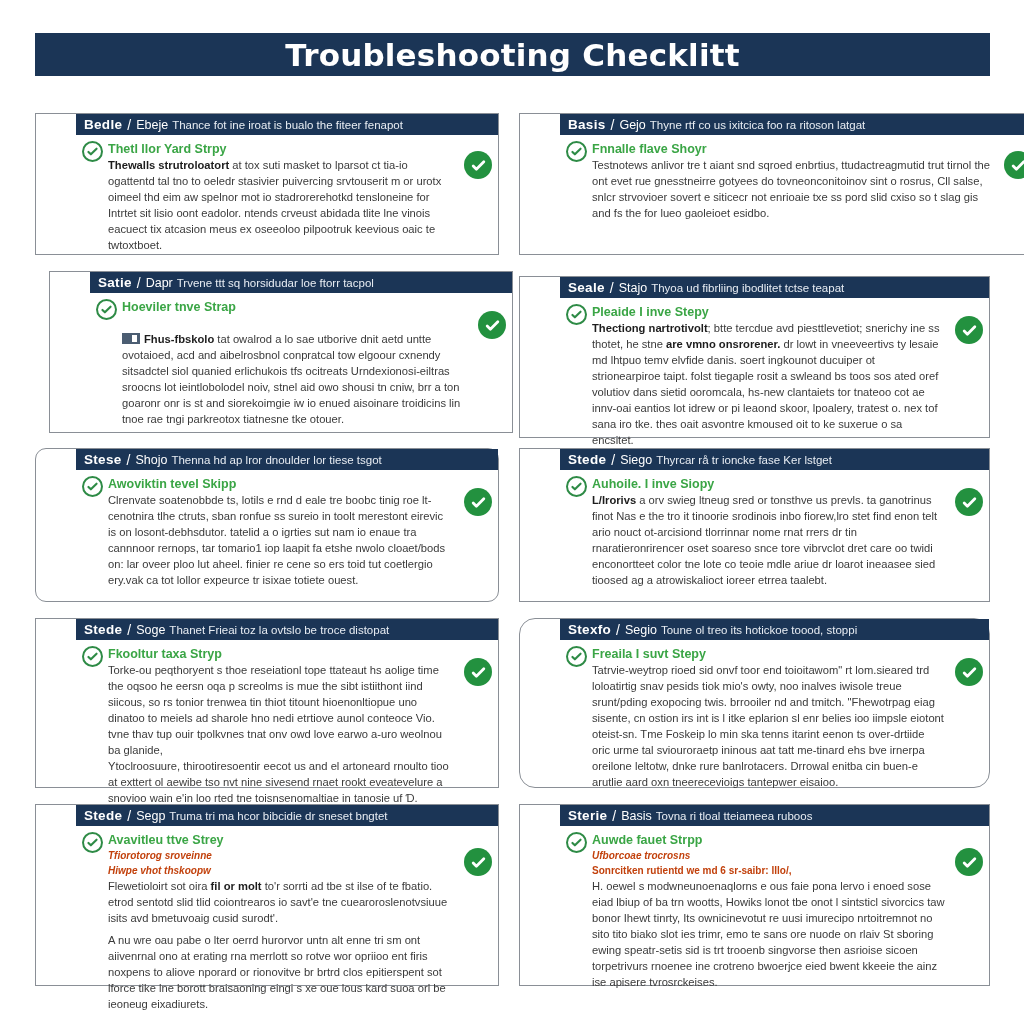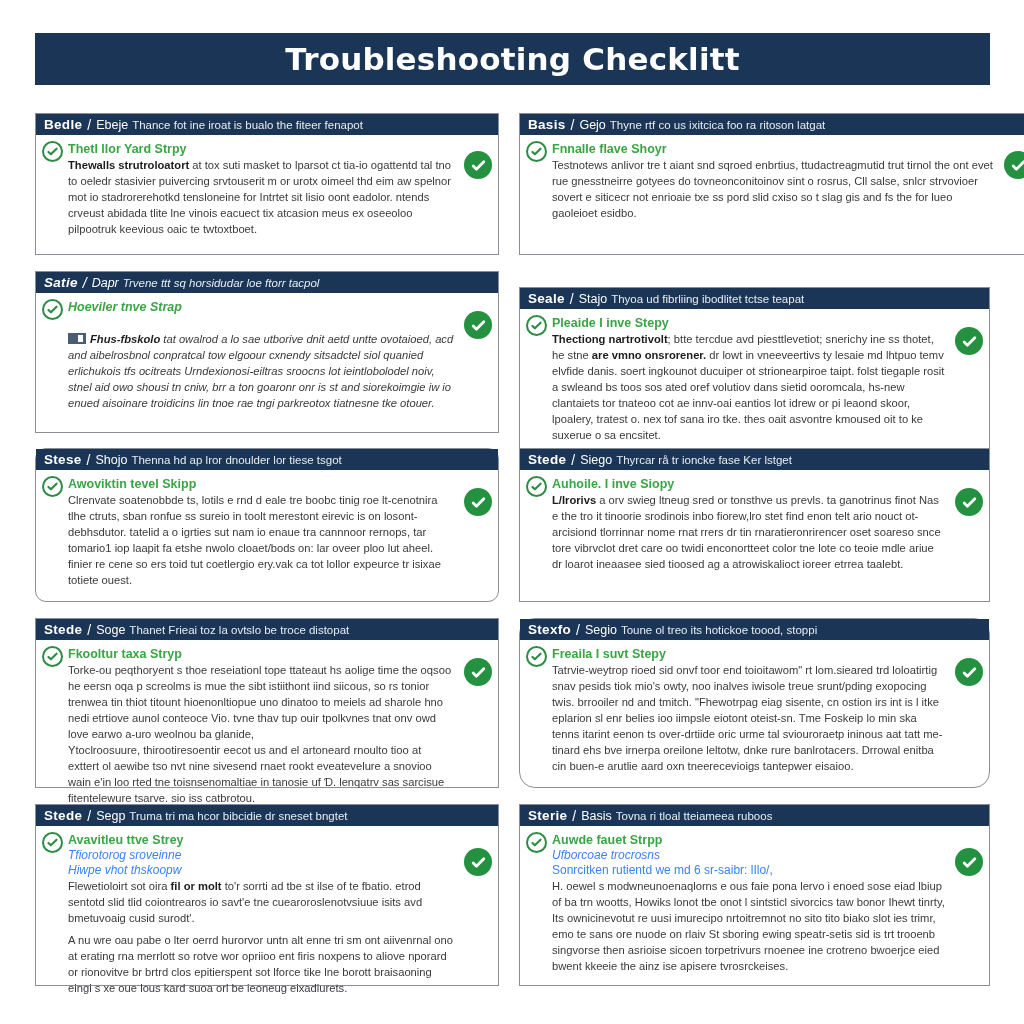--- a/index.html
+++ b/index.html
@@ -1,29 +1,29 @@
 <!DOCTYPE html>
 <html><head>
 <meta charset="utf-8">
 <style>
   * { box-sizing: border-box; margin: 0; padding: 0; }
   html, body { width: 1024px; height: 1024px; background: #ffffff; overflow: hidden; }
   body { font-family: "Liberation Sans", "DejaVu Sans", sans-serif; color: #333; position: relative; }
 
   .title-bar {
-    position: absolute; left: 35px; top: 33px; width: 955px; height: 52px;
+    position: absolute; left: 35px; top: 33px; width: 955px; height: 43px;
     background: #1b3556; display: flex; align-items: center; justify-content: center;
   }
   .title-bar h1 {
     color: #ffffff; font-size: 31px; font-weight: bold; letter-spacing: 0.2px;
     font-family: "DejaVu Sans", "Liberation Sans", sans-serif;
   }
 
   .card {
-    position: absolute; border: 1px solid #8a8f96; background: #fff;
+    position: absolute; border: 1px solid #8a8f96; background: #fff; padding-left: 40px;
   }
   .card-header {
     height: 21px; background: #1b3556; color: #fff; display: flex; align-items: center;
     padding-left: 8px; white-space: nowrap; overflow: hidden;
   }
   .card-header .stage { font-weight: bold; font-size: 13.5px; letter-spacing: 0.3px; }
   .card-header .sep { font-size: 14px; margin: 0 5px; }
   .card-header .step { font-size: 12.5px; margin-right: 4px; }
   .card-header .desc { font-size: 11.5px; color: #e8edf3; }
 
@@ -33,21 +33,21 @@
     border: 2px solid #2e8b46; display: flex; align-items: center; justify-content: center;
   }
   .check-outline svg { width: 13px; height: 13px; }
   .check-filled {
     position: absolute; right: 6px; width: 28px; height: 28px; border-radius: 50%;
     background: #23913f; display: flex; align-items: center; justify-content: center;
   }
   .check-filled svg { width: 17px; height: 17px; }
 
   .step-title { color: #3aa545; font-weight: bold; font-size: 12.5px; line-height: 15px; }
-  .sub-title { color: #3b82f6; font-weight: normal; font-style: italic; font-size: 12px; line-height: 15px; }
+  .sub-title { color: #c2410c; font-weight: bold; font-style: italic; font-size: 10px; line-height: 15px; }
   .para { font-size: 11.2px; line-height: 16px; color: #3a3a3a; padding-right: 44px; }
   .para + .para { margin-top: 6px; }
   .para b { color: #1d1d1d; }
   .note-icon {
     display: inline-block; width: 18px; height: 11px; background: #4b5d72; margin-right: 4px;
     vertical-align: -1px; position: relative;
   }
   .note-icon::after {
     content: ""; position: absolute; right: 3px; top: 2px; width: 5px; height: 7px; background: #fff;
   }
@@ -98,21 +98,21 @@
     <span class="check-filled" style="top:16px;">
         <svg viewBox="0 0 16 16">
           <path d="M3 8.5l3 3 7-7" stroke="#fff" stroke-width="2.6" fill="none" stroke-linecap="round" stroke-linejoin="round"></path>
         </svg>
       </span>
     <div class="step-title">Fnnalle flave Shoyr</div>
     <p class="para"><span>Testnotews anlivor tre t aiant snd sqroed enbrtius, ttudactreagmutid trut tirnol the ont evet rue gnesstneirre gotyees do tovneonconitoinov sint o rosrus, Cll salse, snlcr strvovioer sovert e siticecr not enrioaie txe ss pord slid cxiso so t slag gis and fs the for lueo gaoleioet esidbo.</span></p>
   </div>
 </div>
 
-<div class="card" style="left:35px; top:271px; width:464px; height:162px;font-style:italic;">
+<div class="card" style="left:49px; top:271px; width:464px; height:162px;">
   <div class="card-header">
     <span class="stage">Satie</span>
       <span class="sep">/</span>
       <span class="step">Dapr</span>
       <span class="desc">Trvene ttt sq horsidudar loe ftorr tacpol</span>
   </div>
   <div class="card-body">
     <span class="check-outline">
         <svg viewBox="0 0 16 16">
           <path d="M3 8.5l3 3 7-7" stroke="#2e8b46" stroke-width="2.6" fill="none" stroke-linecap="round" stroke-linejoin="round"></path>
@@ -121,21 +121,21 @@
     <span class="check-filled" style="top:18px;">
         <svg viewBox="0 0 16 16">
           <path d="M3 8.5l3 3 7-7" stroke="#fff" stroke-width="2.6" fill="none" stroke-linecap="round" stroke-linejoin="round"></path>
         </svg>
       </span>
     <div class="step-title">Hoeviler tnve Strap</div>
     <p class="para" style="margin-top:16px;"><span class="note-icon"></span><b>Fhus-fbskolo</b><span> tat owalrod a lo sae utborive dnit aetd untte ovotaioed, acd and aibelrosbnol conpratcal tow elgoour cxnendy sitsadctel siol quanied erlichukois tfs ocitreats Urndexionosi-eiltras sroocns lot ieintlobolodel noiv, stnel aid owo shousi tn cniw, brr a ton goaronr onr is st and siorekoimgie iw io enued aisoinare troidicins lin tnoe rae tngi parkreotox tiatnesne tke otouer.</span></p>
   </div>
 </div>
 
-<div class="card" style="left:519px; top:287px; width:471px; height:162px;">
+<div class="card" style="left:519px; top:276px; width:471px; height:162px;">
   <div class="card-header">
     <span class="stage">Seale</span>
       <span class="sep">/</span>
       <span class="step">Stajo</span>
       <span class="desc">Thyoa ud fibrliing ibodlitet tctse teapat</span>
   </div>
   <div class="card-body">
     <span class="check-outline">
         <svg viewBox="0 0 16 16">
           <path d="M3 8.5l3 3 7-7" stroke="#2e8b46" stroke-width="2.6" fill="none" stroke-linecap="round" stroke-linejoin="round"></path>

